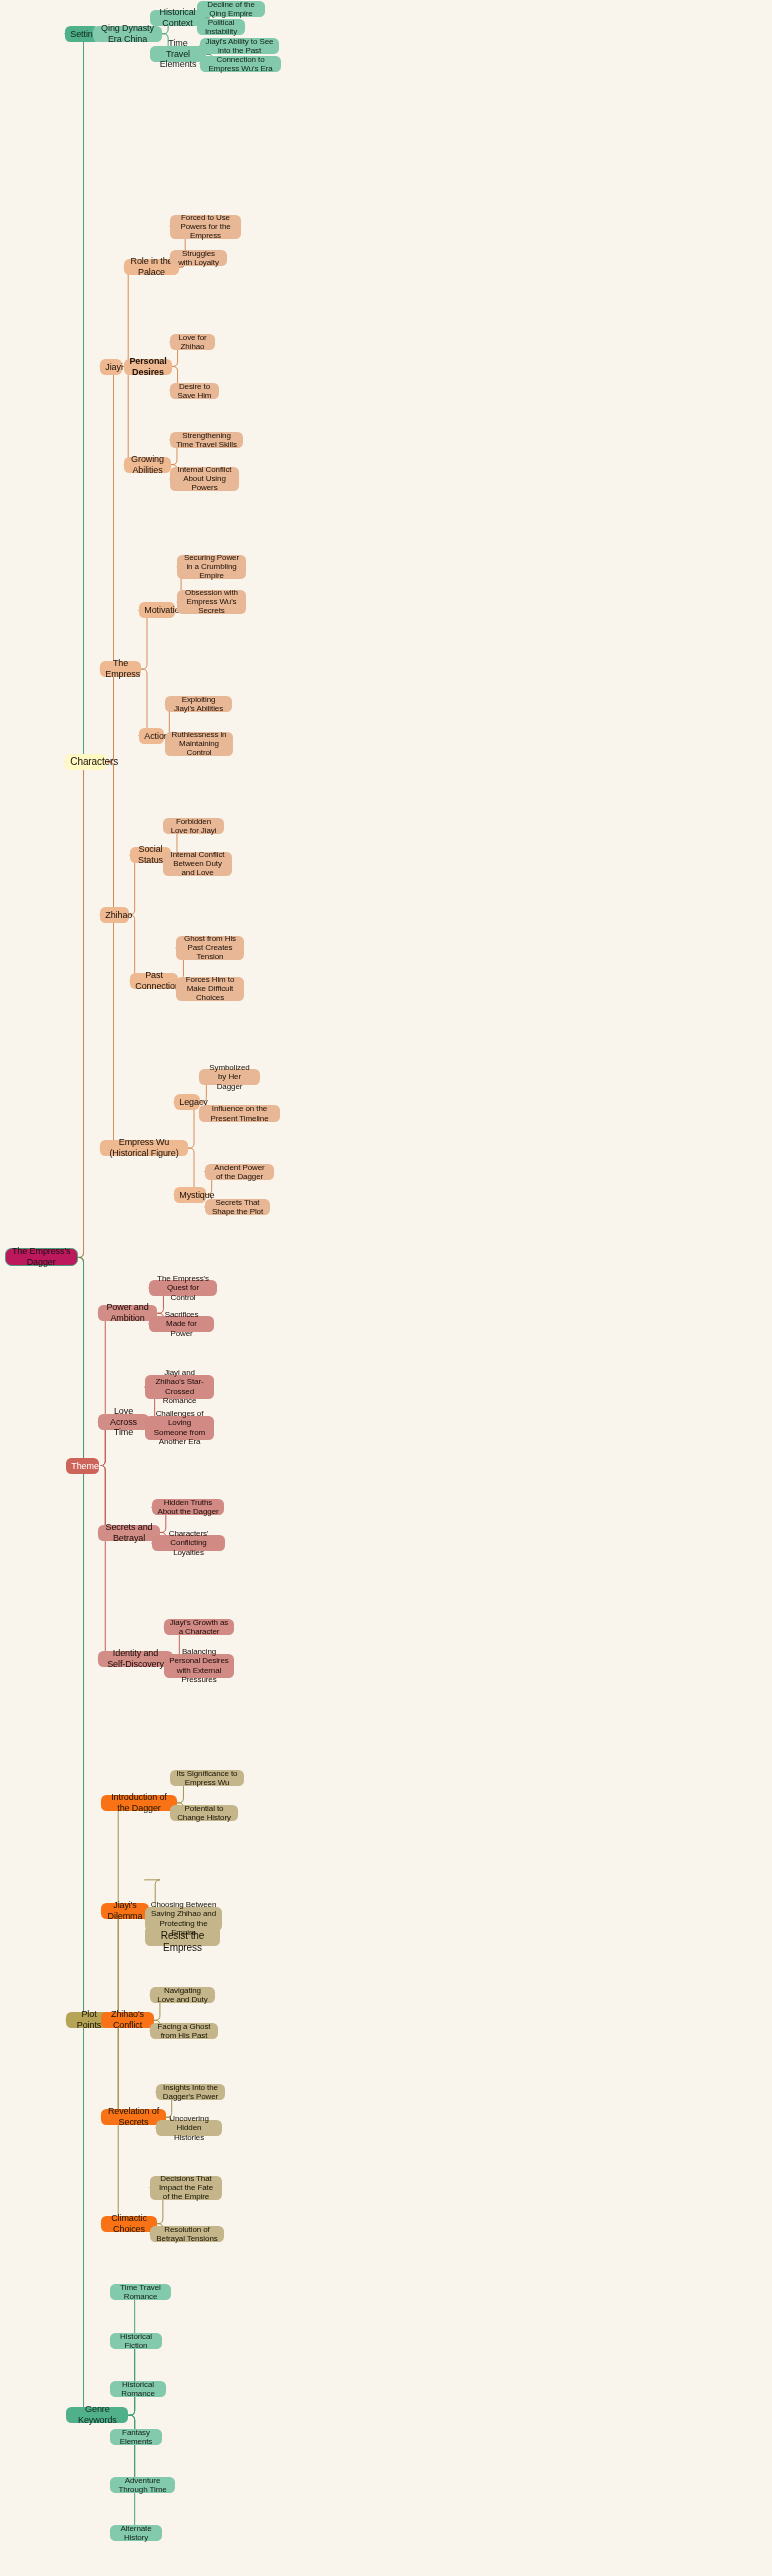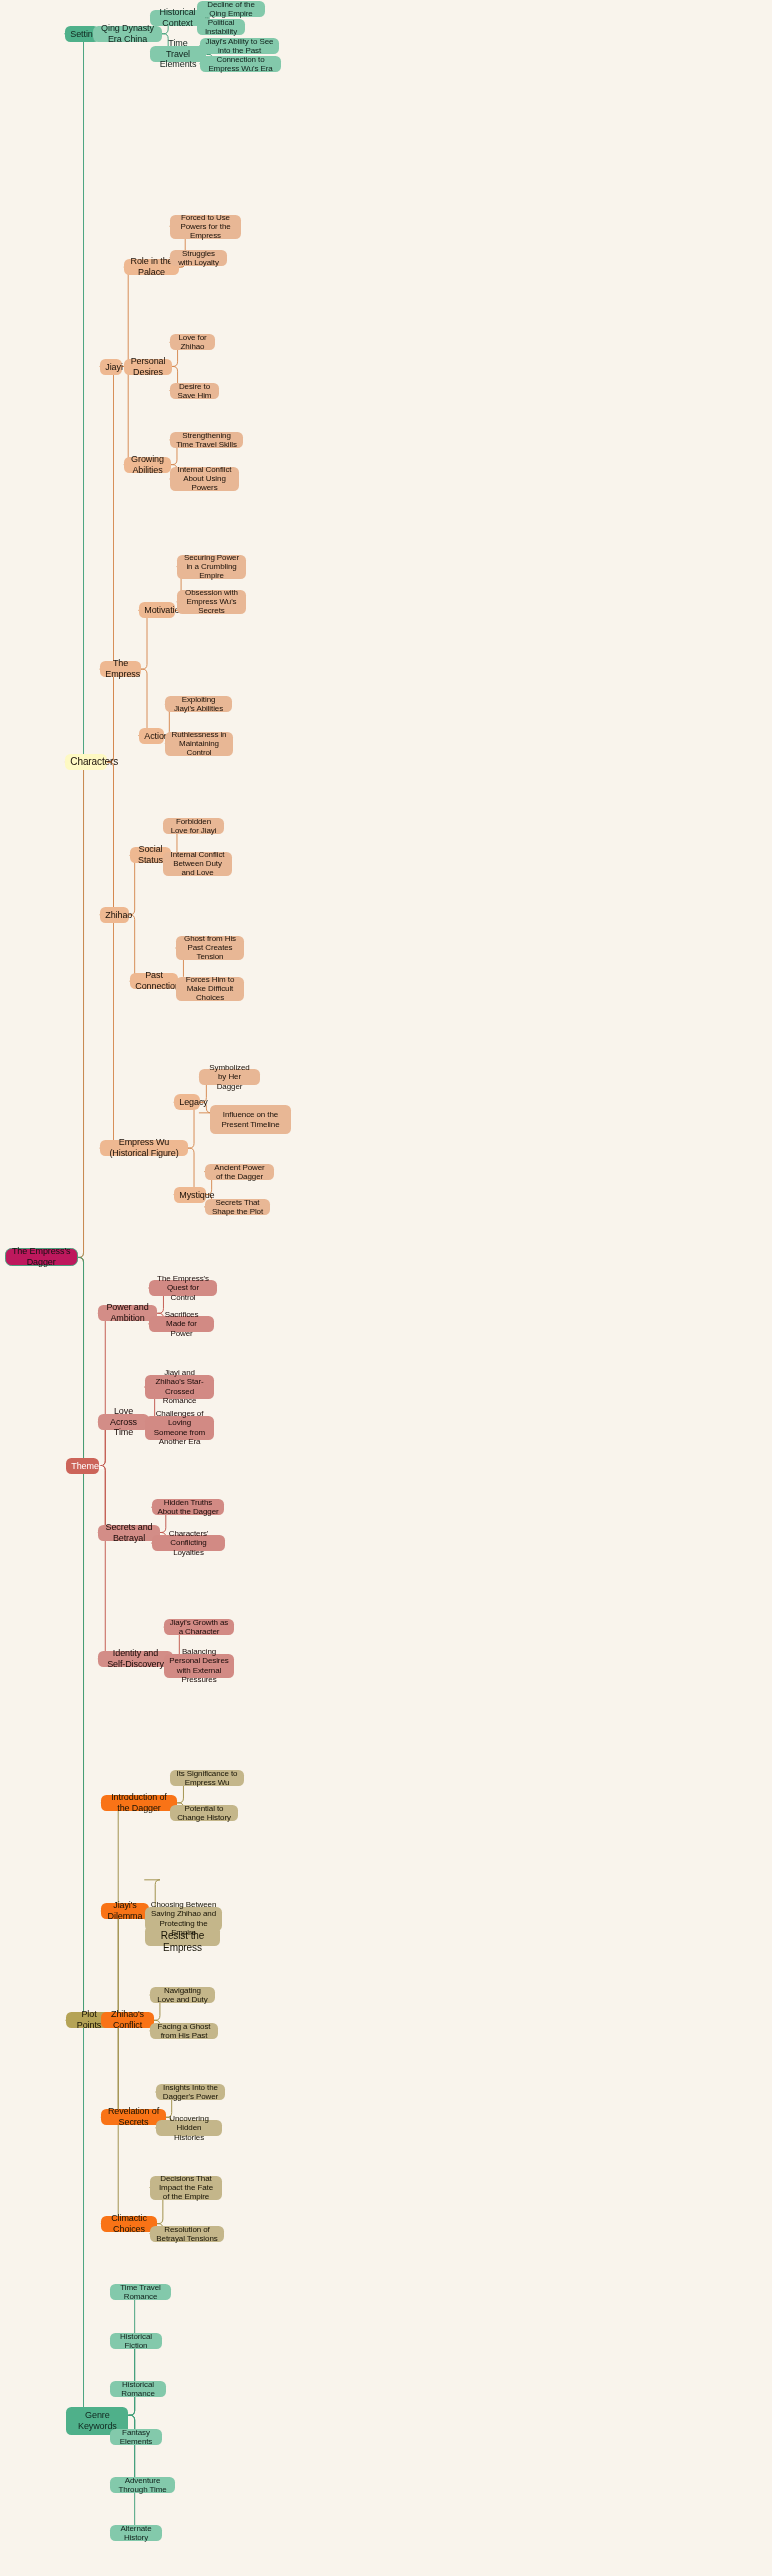--- a/index.html
+++ b/index.html
@@ -168,21 +168,21 @@
   <div class="node n-green-3" style="left:200px;top:56px;width:81px;height:16px;font-size:8px;"><span>Connection to Empress Wu's Era</span></div>
 
   <div class="node n-orange-1" style="left:65px;top:754px;width:42px;height:16px;"><span>Characters</span></div>
 
   <div class="node n-orange-2" style="left:100px;top:359px;width:22px;height:16px;"><span>Jiayi</span></div>
 
   <div class="node n-orange-3" style="left:124px;top:259px;width:55px;height:16px;"><span>Role in the Palace</span></div>
   <div class="node n-orange-4" style="left:170px;top:215px;width:71px;height:23.5px;font-size:8px;"><span>Forced to Use Powers for the Empress</span></div>
   <div class="node n-orange-4" style="left:170px;top:250px;width:57px;height:16px;font-size:8px;"><span>Struggles with Loyalty</span></div>
 
-  <div class="node n-orange-3" style="left:124px;top:359px;width:48px;height:16px;"><span>Personal Desires</span></div>
+  <div class="node n-orange-3" style="left:124px;top:359px;width:48px;height:16px;font-weight:bold;"><span>Personal Desires</span></div>
   <div class="node n-orange-4" style="left:170px;top:334px;width:45px;height:16px;font-size:8px;"><span>Love for Zhihao</span></div>
   <div class="node n-orange-4" style="left:170px;top:383px;width:49px;height:16px;font-size:8px;"><span>Desire to Save Him</span></div>
 
   <div class="node n-orange-3" style="left:124px;top:457px;width:47px;height:16px;"><span>Growing Abilities</span></div>
   <div class="node n-orange-4" style="left:170px;top:432px;width:73px;height:16px;font-size:8px;"><span>Strengthening Time Travel Skills</span></div>
   <div class="node n-orange-4" style="left:170px;top:467px;width:69px;height:23.5px;font-size:8px;"><span>Internal Conflict About Using Powers</span></div>
 
   <div class="node n-orange-2" style="left:100px;top:661px;width:41px;height:16px;"><span>The Empress</span></div>
 
   <div class="node n-orange-3" style="left:139px;top:602px;width:36px;height:16px;"><span>Motivations</span></div>
@@ -200,21 +200,21 @@
   <div class="node n-orange-4" style="left:163px;top:852px;width:69px;height:23.5px;font-size:8px;"><span>Internal Conflict Between Duty and Love</span></div>
 
   <div class="node n-orange-3" style="left:130px;top:973px;width:48px;height:16px;"><span>Past Connections</span></div>
   <div class="node n-orange-4" style="left:176px;top:936px;width:68px;height:23.5px;font-size:8px;"><span>Ghost from His Past Creates Tension</span></div>
   <div class="node n-orange-4" style="left:176px;top:977px;width:68px;height:23.5px;font-size:8px;"><span>Forces Him to Make Difficult Choices</span></div>
 
   <div class="node n-orange-2" style="left:100px;top:1140px;width:88px;height:16px;"><span>Empress Wu (Historical Figure)</span></div>
 
   <div class="node n-orange-3" style="left:174px;top:1094px;width:26.4px;height:16px;border-radius:6px;"><span>Legacy</span></div>
   <div class="node n-orange-4" style="left:199px;top:1069px;width:61px;height:16px;font-size:8px;"><span>Symbolized by Her Dagger</span></div>
-  <div class="node n-orange-4" style="left:199px;top:1105px;width:81px;height:29px;font-size:8px;margin-left:11px;"><span>Influence on the Present Timeline</span></div>
+  <div class="node n-orange-4" style="left:199px;top:1105px;width:81px;height:17px;font-size:8px;"><span>Influence on the Present Timeline</span></div>
 
   <div class="node n-orange-3" style="left:174px;top:1187px;width:32px;height:16px;"><span>Mystique</span></div>
   <div class="node n-orange-4" style="left:205px;top:1164px;width:69px;height:16px;font-size:8px;"><span>Ancient Power of the Dagger</span></div>
   <div class="node n-orange-4" style="left:205px;top:1199px;width:65px;height:16px;font-size:8px;"><span>Secrets That Shape the Plot</span></div>
 
   <div class="node n-red-1" style="left:66px;top:1458px;width:33px;height:16px;"><span>Themes</span></div>
 
   <div class="node n-red-2" style="left:98px;top:1305px;width:59px;height:16px;"><span>Power and Ambition</span></div>
   <div class="node n-red-3" style="left:149px;top:1280px;width:68px;height:16px;font-size:8px;"><span>The Empress's Quest for Control</span></div>
   <div class="node n-red-3" style="left:149px;top:1316px;width:65px;height:16px;font-size:8px;"><span>Sacrifices Made for Power</span></div>
@@ -246,21 +246,21 @@
   <div class="node n-olive-3" style="left:150px;top:2023px;width:68px;height:16px;font-size:8px;"><span>Facing a Ghost from His Past</span></div>
 
   <div class="node n-olive-2" style="left:101px;top:2109px;width:65px;height:16px;"><span>Revelation of Secrets</span></div>
   <div class="node n-olive-3" style="left:156px;top:2084px;width:69px;height:16px;font-size:8px;"><span>Insights Into the Dagger's Power</span></div>
   <div class="node n-olive-3" style="left:156px;top:2120px;width:66px;height:16px;font-size:8px;"><span>Uncovering Hidden Histories</span></div>
 
   <div class="node n-olive-2" style="left:101px;top:2216px;width:56px;height:16px;"><span>Climactic Choices</span></div>
   <div class="node n-olive-3" style="left:150px;top:2176px;width:72px;height:23.5px;font-size:8px;"><span>Decisions That Impact the Fate of the Empire</span></div>
   <div class="node n-olive-3" style="left:150px;top:2226px;width:74px;height:16px;font-size:8px;"><span>Resolution of Betrayal Tensions</span></div>
 
-  <div class="node n-green-1" style="left:66px;top:2407px;width:62px;height:28px;padding-left:6px;"><span>Genre Keywords</span></div>
+  <div class="node n-green-1" style="left:66px;top:2407px;width:62px;height:16px;padding-left:6px;"><span>Genre Keywords</span></div>
 
   <div class="node n-green-2" style="left:110px;top:2284px;width:61px;height:16px;font-size:8px;"><span>Time Travel Romance</span></div>
   <div class="node n-green-2" style="left:110px;top:2333px;width:52px;height:16px;font-size:8px;"><span>Historical Fiction</span></div>
   <div class="node n-green-2" style="left:110px;top:2381px;width:56px;height:16px;font-size:8px;"><span>Historical Romance</span></div>
   <div class="node n-green-2" style="left:110px;top:2429px;width:52px;height:16px;font-size:8px;"><span>Fantasy Elements</span></div>
   <div class="node n-green-2" style="left:110px;top:2477px;width:65px;height:16px;font-size:8px;"><span>Adventure Through Time</span></div>
   <div class="node n-green-2" style="left:110px;top:2525px;width:52px;height:16px;font-size:8px;"><span>Alternate History</span></div>
 </div>
 
 

